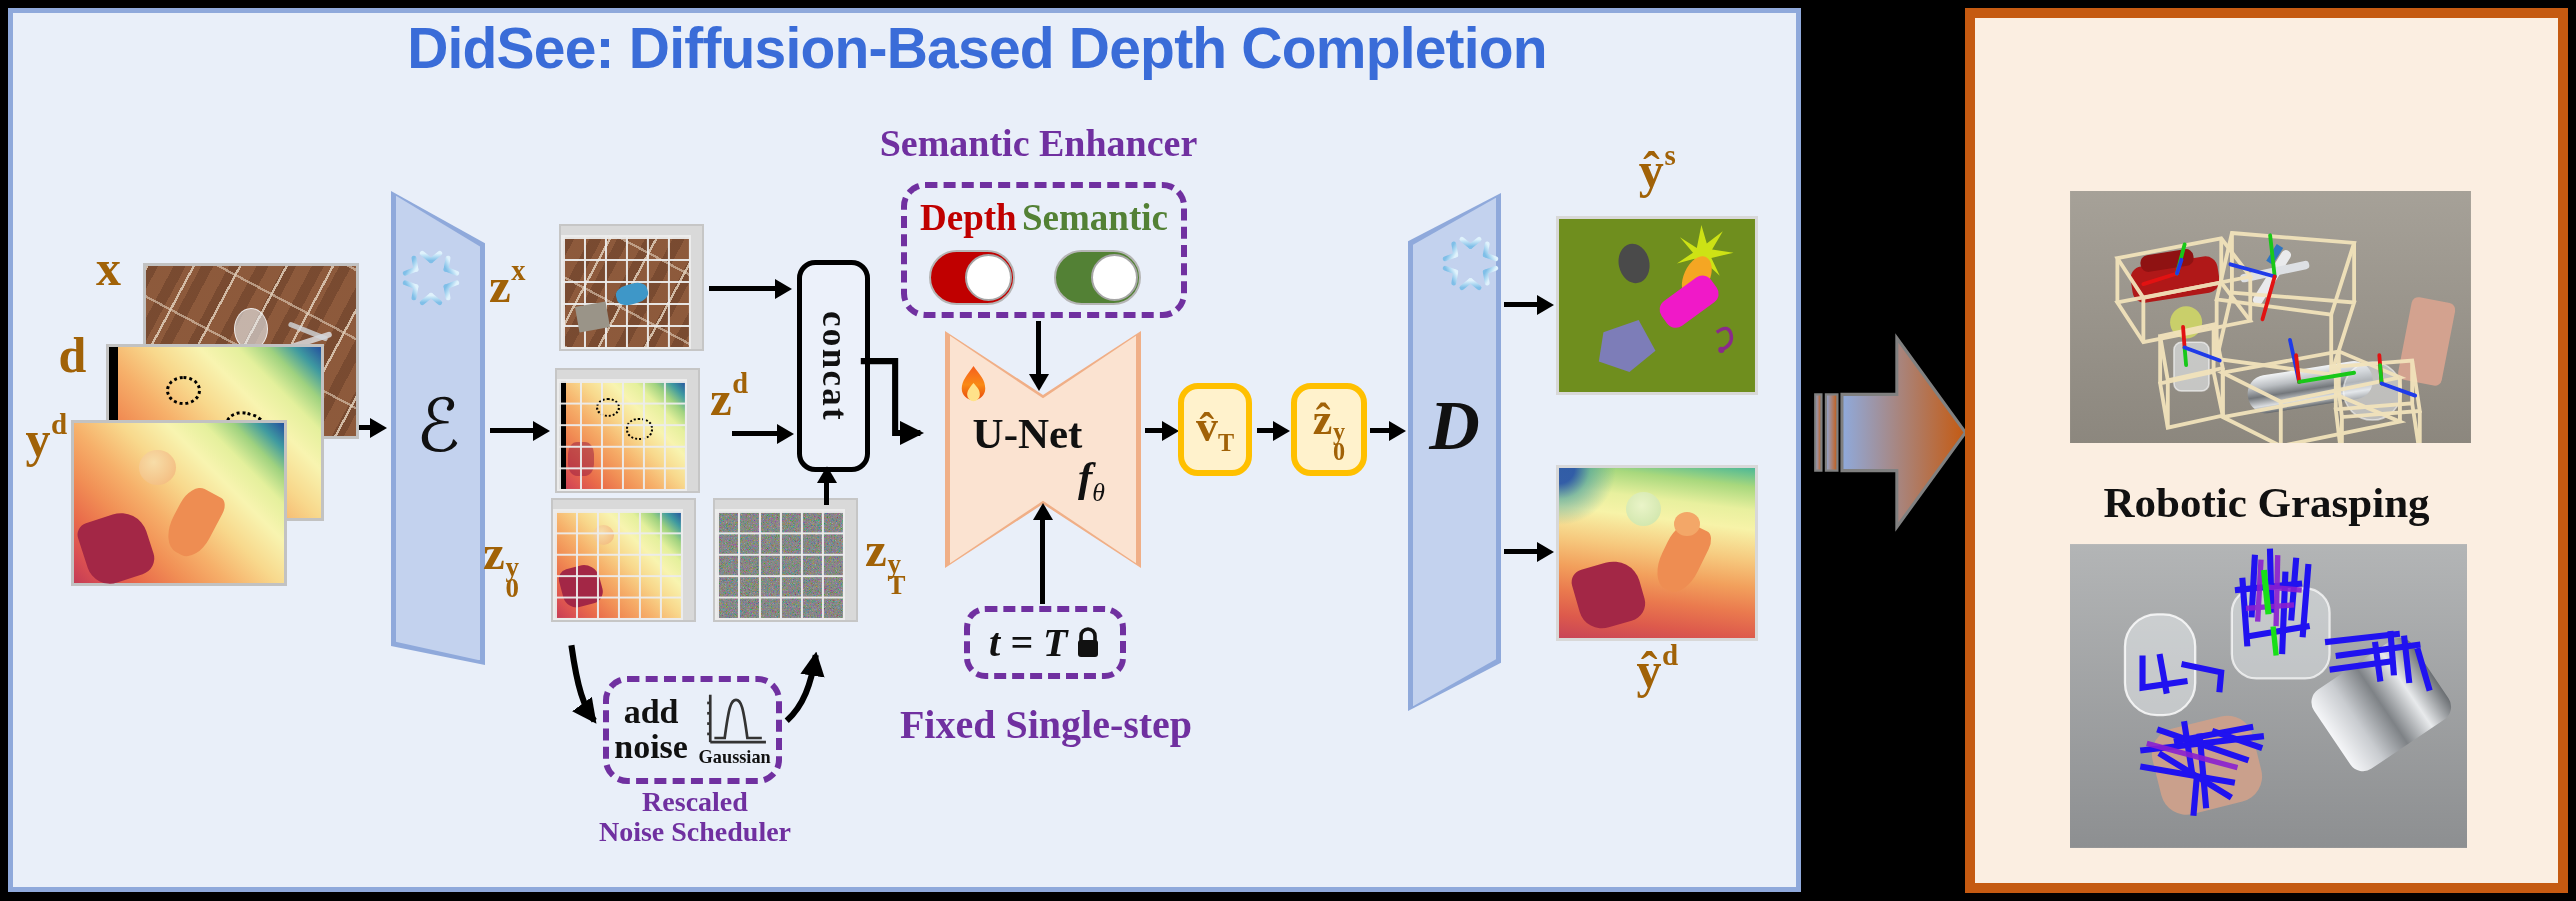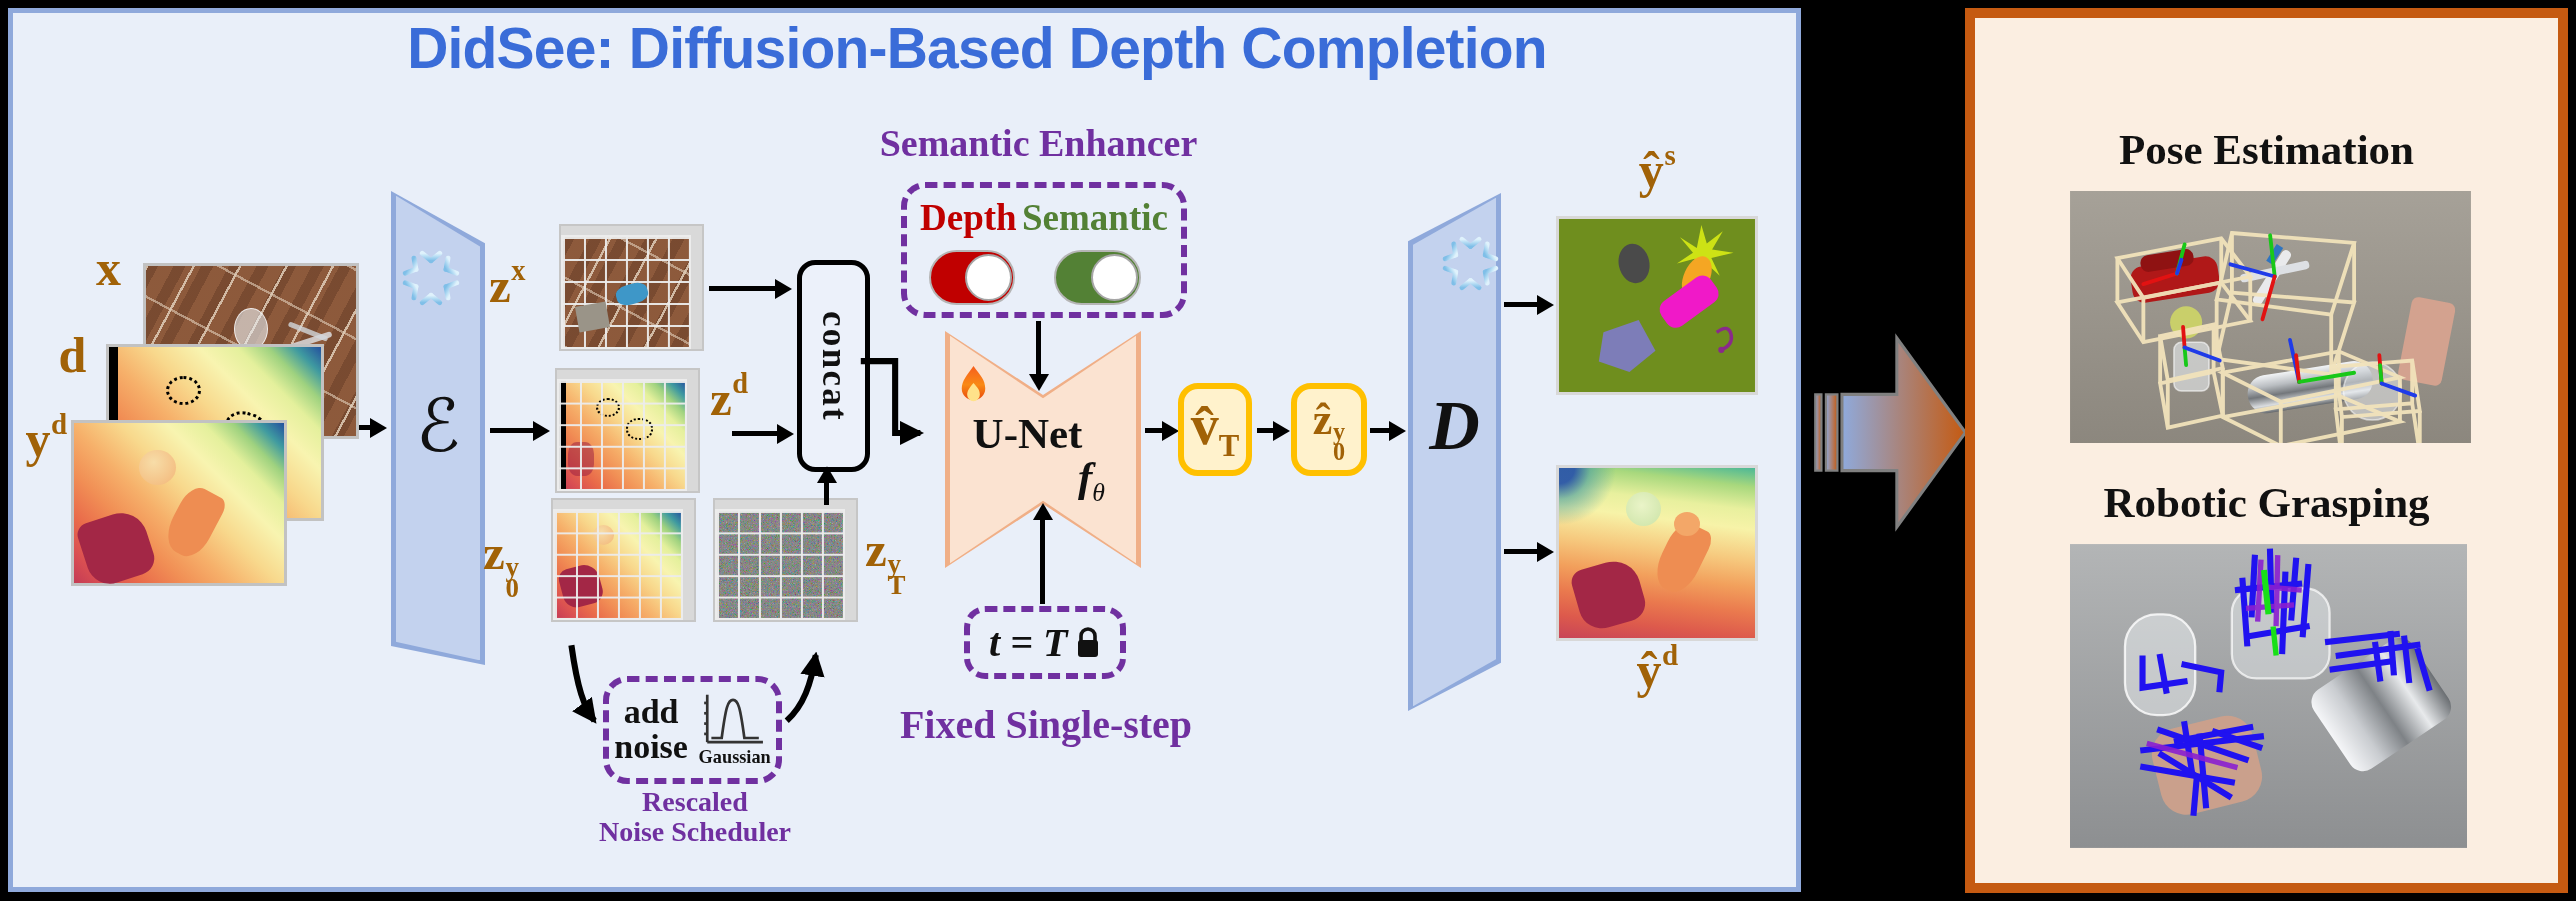--- a/index.html
+++ b/index.html
@@ -274,21 +274,21 @@
       <rect x="3" y="13" width="20" height="17" rx="3" fill="#111"></rect>
     </svg>
   </div>
   <div class="abs purple" style="left:840px;top:701px;width:412px;text-align:center;font-size:40px;">Fixed Single-step</div>
 
   <div class="abs dashedbox" style="left:603px;top:676px;width:179px;height:108px;display:flex;align-items:center;justify-content:center;gap:10.7px;">
     <div class="serifbold" style="font-size:34px;line-height:1.02;text-align:center;">
       <div>add</div>
       <div>noise</div>
     </div>
-    <div style="">
+    <div style="text-align:center;">
       <svg width="66" height="57" viewBox="0 0 64 54">
         <g stroke="#333" stroke-width="2.6" fill="none">
           <line x1="8" y1="2" x2="8" y2="48"></line>
             <line x1="8" y1="48" x2="62" y2="48"></line>
           <line x1="5" y1="10" x2="8" y2="10"></line>
             <line x1="5" y1="20" x2="8" y2="20"></line>
             <line x1="5" y1="30" x2="8" y2="30"></line>
             <line x1="5" y1="40" x2="8" y2="40"></line>
           <path d="M12 44 L22 44 C26 14 28 7 33 7 C38 7 40 14 44 44 L58 44"></path>
         </g>
@@ -296,21 +296,21 @@
       <div class="serifbold" style="font-size:18.3px;margin-top:-6.1px;">Gaussian</div>
     </div>
   </div>
   <div class="abs purple" style="left:489px;top:787px;width:412px;text-align:center;font-size:28px;line-height:1.08;font-family:Liberation Serif, serif;">
     <div>Rescaled</div>
     <div>Noise Scheduler</div>
   </div>
 
   <div class="abs harrow" style="left:1145px;top:428px;width:18.3px;"></div>
   <div class="abs ybox" style="left:1178px;top:383px;width:74px;height:93px;">
-    <span class="mathlbl" style="font-size:56px;"><span>v̂</span><sub style="font-size:.55em;">T</sub></span>
+    <span class="mathlbl" style="font-size:44px;"><span>v̂</span><sub style="font-size:.55em;">T</sub></span>
   </div>
   <div class="abs harrow" style="left:1257px;top:428px;width:17px;"></div>
   <div class="abs ybox" style="left:1291px;top:383px;width:76px;height:93px;">
     <span class="mathlbl" style="font-size:44px;"><span>ẑ</span><span class="stack">
           <span class="s-sup">y</span>
           <span class="s-sub">0</span>
         </span></span>
   </div>
   <div class="abs harrow" style="left:1370px;top:428px;width:20px;"></div>
 
@@ -390,21 +390,20 @@
           <stop offset="1" stop-color="#C55A11"></stop>
         </linearGradient>
       </defs>
     <rect x="3" y="96" width="8" height="100" fill="url(#bridge)" stroke="#808080" stroke-width="3"></rect>
     <rect x="17" y="96" width="15" height="100" fill="url(#bridge)" stroke="#808080" stroke-width="3"></rect>
     <polygon points="38,96 110,96 110,22 200,146 110,270 110,196 38,196" fill="url(#bridge)" stroke="#808080" stroke-width="4"></polygon>
   </svg>
 
   <div class="abs panel-right"></div>
 
-  <div class="abs tasktitle" style="left:1975px;top:125px;width:583px;">Pose Estimation</div>
   <div class="abs" style="left:2070px;top:191px;width:401px;height:252px;">
     <svg width="401" height="252" viewBox="0 0 525 330">
       <defs>
         <linearGradient id="floorg" x1="0" y1="0" x2="0" y2="1">
           <stop offset="0" stop-color="#A6A198"></stop>
             <stop offset="1" stop-color="#8C877E"></stop>
           </linearGradient>
         <linearGradient id="steel" x1="0" y1="0" x2="0" y2="1">
           <stop offset="0" stop-color="#F2F4F6"></stop>
             <stop offset=".3" stop-color="#B9BDC1"></stop>

